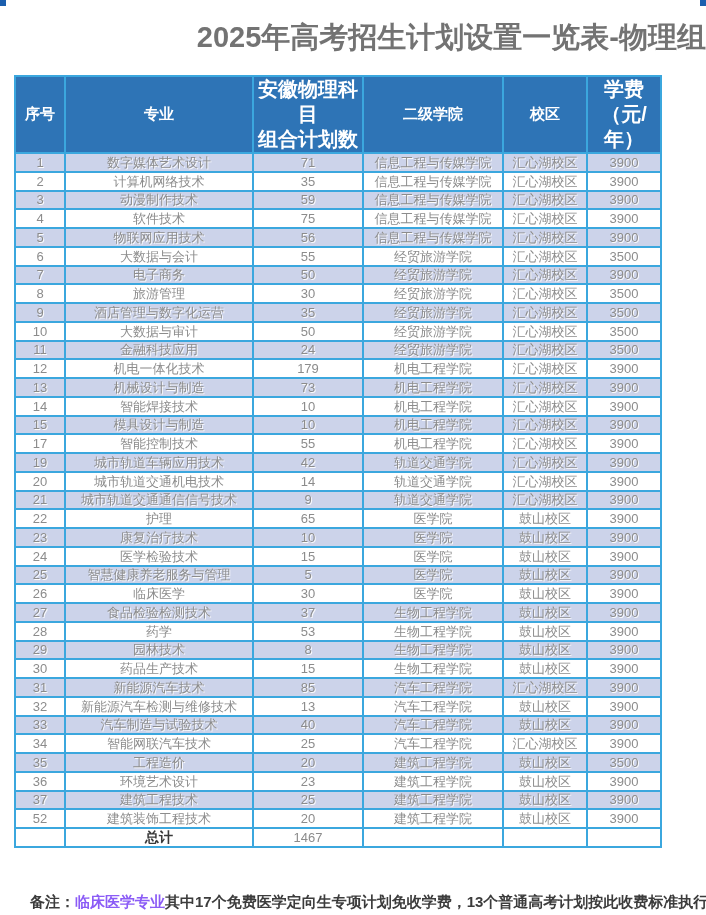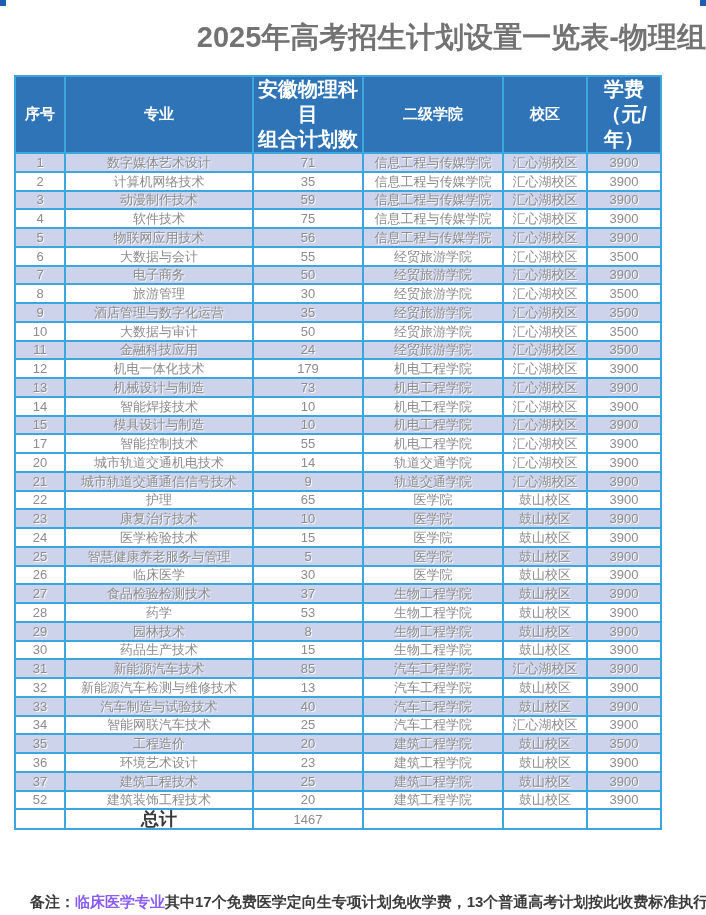--- a/index.html
+++ b/index.html
@@ -58,21 +58,21 @@
     color: #8c8c8c;
     text-shadow: 1px 1px 0 rgba(255,255,255,0.9);
     line-height: 1;
     white-space: nowrap;
   }
   .plan-table tbody tr.stripe td { background: #ccd3ea; }
   .plan-table tbody tr.plain td  { background: #ffffff; }
   .plan-table tbody tr.total-row td.total-label {
     color: #3a3a3a;
     font-weight: 700;
-    font-size: 18px;
+    font-size: 14px;
     text-shadow: none;
     text-align: center;
   }
 
   .note {
     position: absolute;
     left: 30px; top: 876px;
     width: 660px;
     font-size: 15px;
     font-weight: 700;
@@ -233,20 +233,28 @@
         <td>3900</td>
       </tr>
       <tr class="plain">
         <td>17</td>
         <td>智能控制技术</td>
         <td>55</td>
         <td>机电工程学院</td>
         <td>汇心湖校区</td>
         <td>3900</td>
       </tr>
+      <tr class="stripe">
+        <td>19</td>
+        <td>城市轨道车辆应用技术</td>
+        <td>42</td>
+        <td>轨道交通学院</td>
+        <td>汇心湖校区</td>
+        <td>3900</td>
+      </tr>
       <tr class="plain">
         <td>20</td>
         <td>城市轨道交通机电技术</td>
         <td>14</td>
         <td>轨道交通学院</td>
         <td>汇心湖校区</td>
         <td>3900</td>
       </tr>
       <tr class="stripe">
         <td>21</td>

